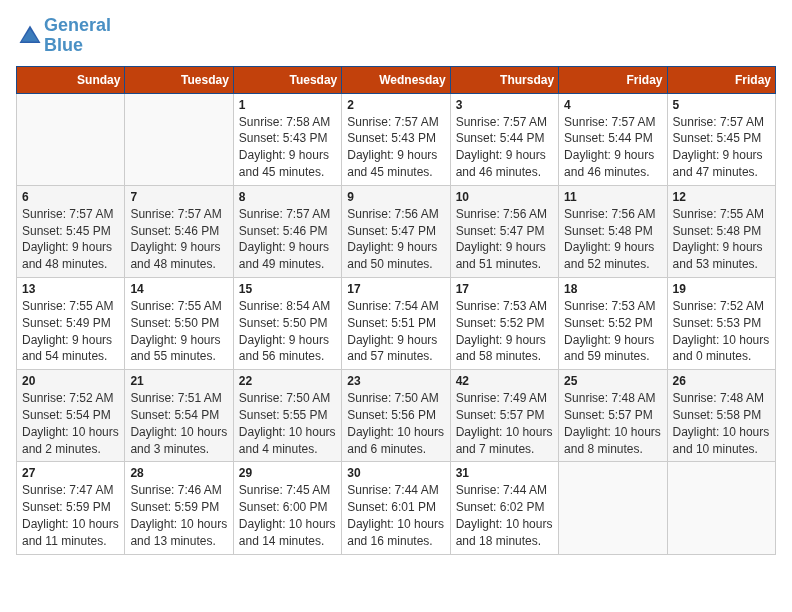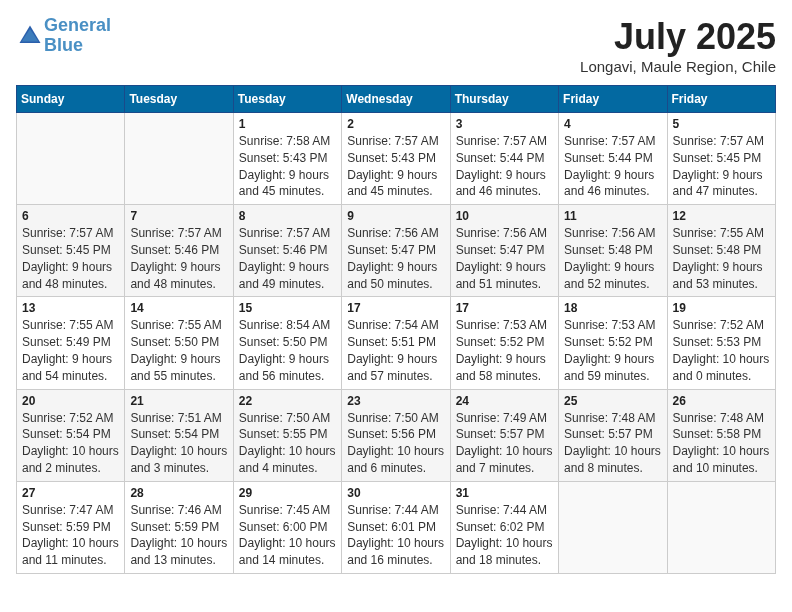--- a/index.html
+++ b/index.html
@@ -44,26 +44,26 @@
     .location-title {
       font-size: 15px;
       color: #333;
     }
     .calendar {
       width: 100%;
       border-collapse: collapse;
       border: 1px solid #ccc;
     }
     .calendar th {
-      background-color: #0369a1;
+      background-color: #c2410c;
       color: #fff;
       font-size: 12px;
       font-weight: bold;
       padding: 6px 4px;
-      text-align: left;
+      text-align: right;
       border: 1px solid #1a4a8a;
     }
     .calendar td {
       border: 1px solid #ccc;
       vertical-align: top;
       padding: 4px 5px;
       width: 108px;
       min-height: 80px;
       font-size: 10px;
       color: #333;
@@ -95,24 +95,20 @@
   <div class="logo">
     <svg class="logo-icon" viewBox="0 0 40 40">
       <polygon points="20,5 35,30 5,30" fill="#2a5fac"></polygon>
       <polygon points="20,10 32,28 8,28" fill="#4a90c4" opacity="0.6"></polygon>
     </svg>
     <div class="logo-text">
       <div><span>General</span></div>
       <div><span style="color:#4a90c4">Blue</span></div>
     </div>
   </div>
-  <div class="title-area">
-    <div class="month-title">July 2025</div>
-    <div class="location-title">Longavi, Maule Region, Chile</div>
-  </div>
 </div>
 
 <table class="calendar">
   <thead>
     <tr id="header-row">
         <th>Sunday</th>
         <th>Tuesday</th>
         <th>Tuesday</th>
         <th>Wednesday</th>
         <th>Thursday</th>
@@ -262,21 +258,21 @@
 Sunset: 5:55 PM
 Daylight: 10 hours and 4 minutes.</div>
         </td>
         <td>
           <span class="day-number">23</span>
           <div class="day-info">Sunrise: 7:50 AM
 Sunset: 5:56 PM
 Daylight: 10 hours and 6 minutes.</div>
         </td>
         <td>
-          <span class="day-number">24</span>
+          <span class="day-number">42</span>
           <div class="day-info">Sunrise: 7:49 AM
 Sunset: 5:57 PM
 Daylight: 10 hours and 7 minutes.</div>
         </td>
         <td>
           <span class="day-number">25</span>
           <div class="day-info">Sunrise: 7:48 AM
 Sunset: 5:57 PM
 Daylight: 10 hours and 8 minutes.</div>
         </td>

